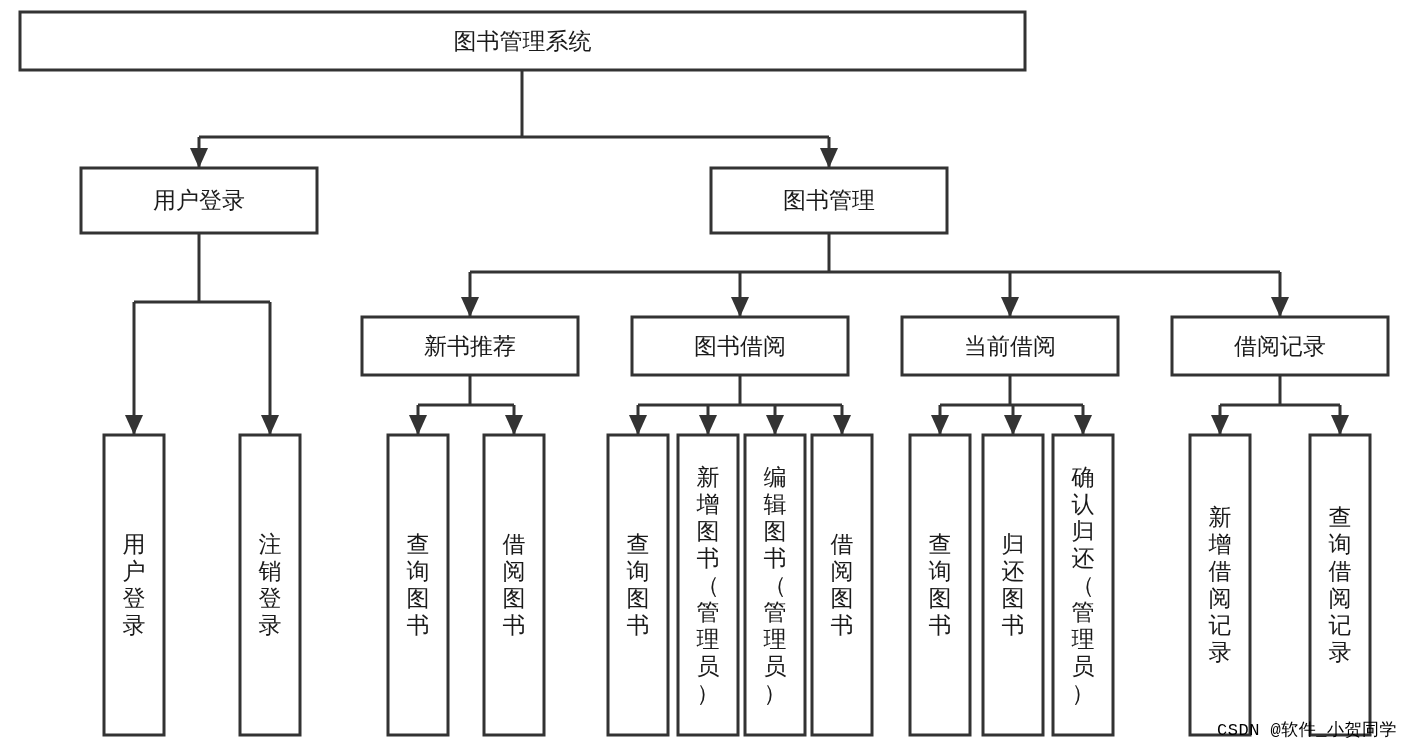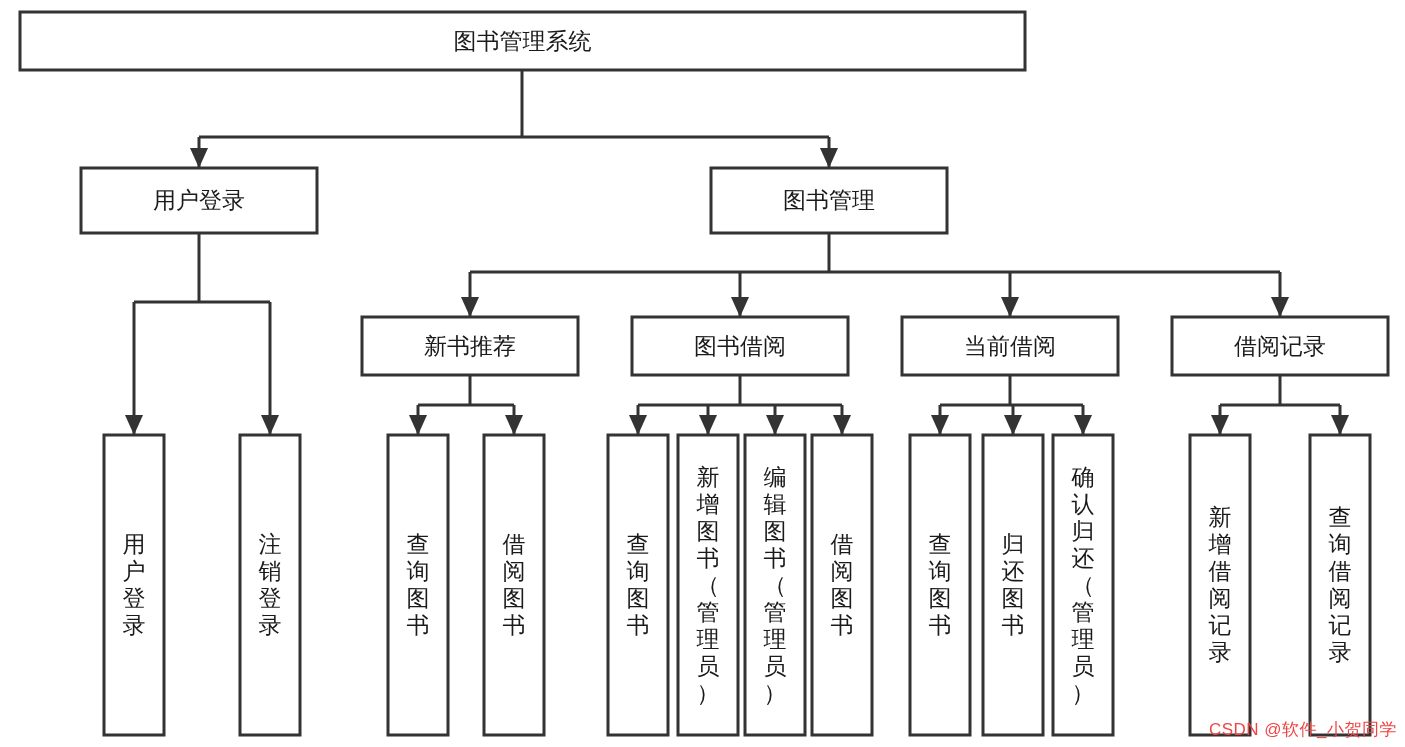--- a/index.html
+++ b/index.html
@@ -52,23 +52,23 @@
   .node-label-vert {
     fill: #1a1a1a;
     font-family: "DejaVu Sans", "Liberation Sans", sans-serif;
     font-size: 23px;
     text-anchor: middle;
   }
   .watermark {
     position: absolute;
     right: 8px;
     bottom: 6px;
-    color: #ef4444;
+    color: #000000;
     font-size: 17px;
-    font-family: Liberation Sans, sans-serif;
+    font-family: Liberation Mono, monospace;
     white-space: nowrap;
     letter-spacing: 0.5px;
     pointer-events: none;
   }
 </style>
 </head>
 <body>
 
 <div id="diagram-root">
   <svg class="flow" viewBox="0 0 1405 747">

